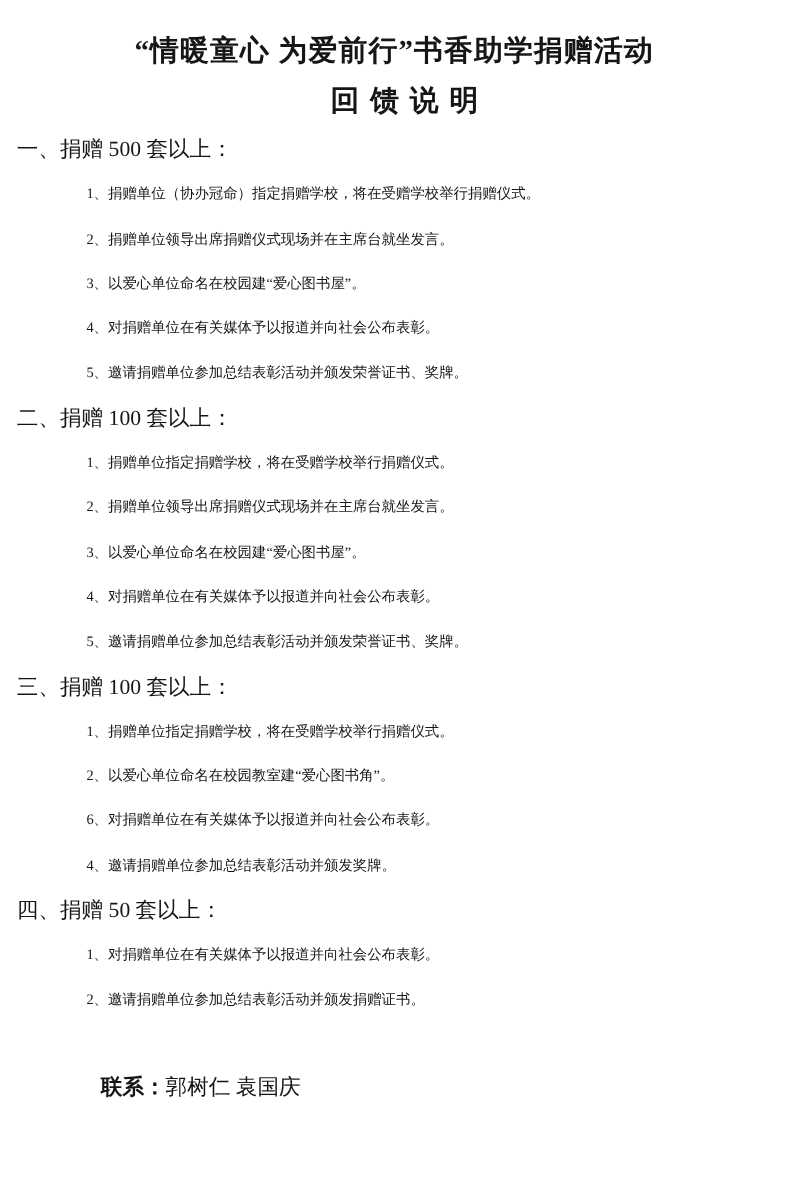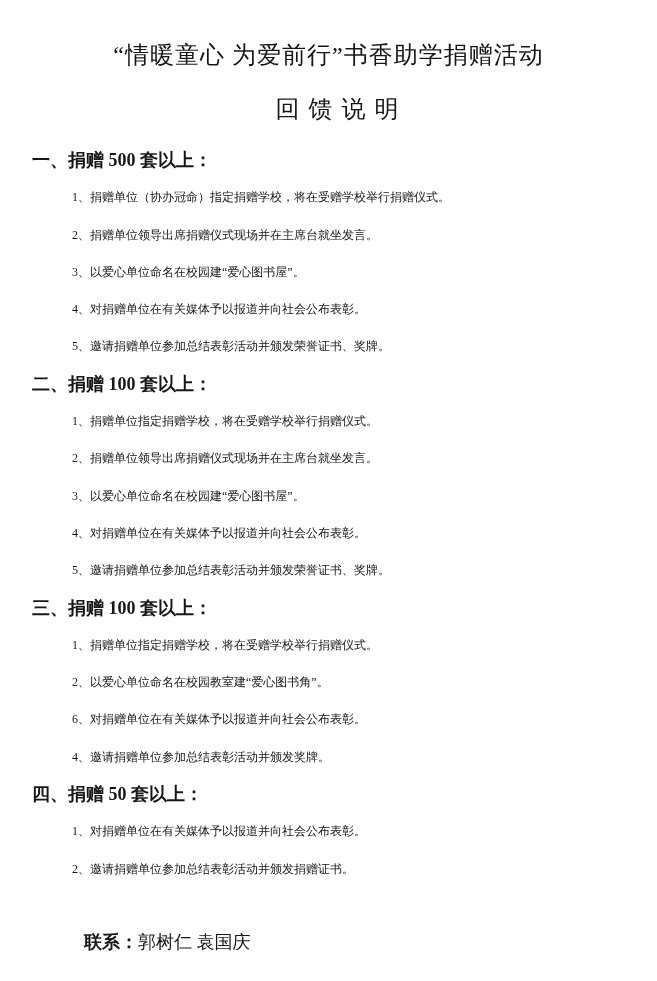--- a/index.html
+++ b/index.html
@@ -15,39 +15,39 @@
     background: #ffffff;
     color: #161616;
     font-family: "Liberation Serif", "DejaVu Serif", serif;
     overflow: hidden;
     box-sizing: border-box;
   }
   .title-block {
     padding-top: 22px;
   }
   .title {
-    margin: 12px;
+    margin: 0;
     font-size: 24px;
-    font-weight: 400;
+    font-weight: 700;
     line-height: 42px;
     text-align: center;
     letter-spacing: 1px;
   }
   .title.line2 {
     letter-spacing: 9px;
     padding-left: 26px;
   }
   .body-block {
     padding-top: 0;
   }
   .heading {
     margin: 0;
-    padding-left: 32px;
+    padding-left: 14px;
     font-size: 18px;
-    font-weight: 700;
+    font-weight: 400;
     line-height: 37.3px;
     white-space: nowrap;
   }
   .item {
     margin: 0;
     padding-left: 72px;
     font-size: 12px;
     font-weight: 400;
     line-height: 37.3px;
     white-space: nowrap;

